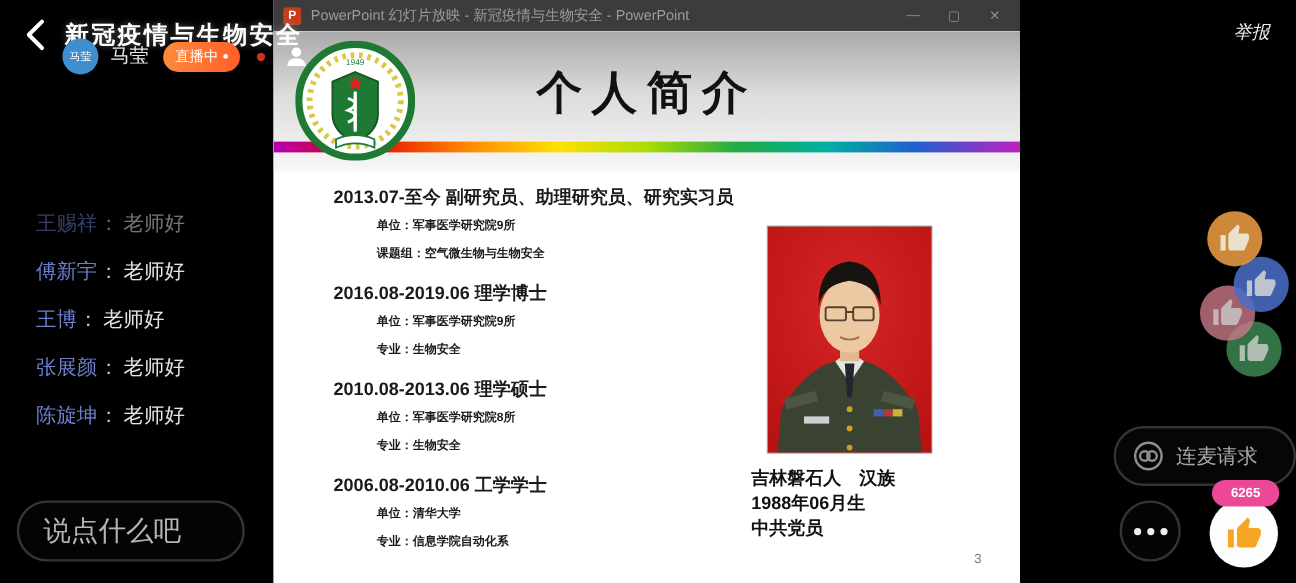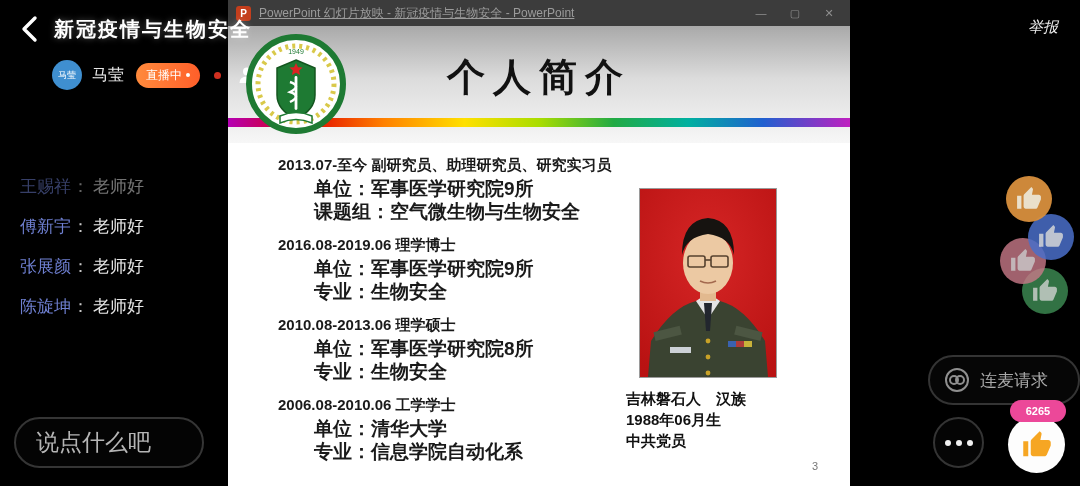--- a/index.html
+++ b/index.html
@@ -4,53 +4,53 @@
 <style>
   * { margin:0; padding:0; box-sizing:border-box; }
   html,body { background:#000; }
   body { font-family:"Liberation Sans", sans-serif; }
   .screen { position:relative; width:1080px; height:486px; background:#000; overflow:hidden; }
 
   
   .ppt-window { position:absolute; left:228px; top:0; width:622px; height:486px; background:#fff; }
   .ppt-titlebar { position:relative; height:26px; background:#3c3c3c; display:flex; align-items:center; padding:0 4px 0 8px; }
   .ppt-icon { width:15px; height:15px; border-radius:3px; background:#c43e1c; color:#fff; font-size:10px; font-weight:bold; display:flex; align-items:center; justify-content:center; margin-right:8px; }
-  .ppt-title { color:#9b9b9b; font-size:12px; white-space:nowrap; overflow:hidden; flex:1;text-decoration:underline; }
+  .ppt-title { color:#9b9b9b; font-size:12px; white-space:nowrap; overflow:hidden; flex:1; }
   .win-btn { width:34px; height:24px; display:flex; align-items:center; justify-content:center; color:#8f8f8f; font-size:11px; }
   .slide { position:relative; width:100%; height:460px; background:#fff; overflow:hidden; }
   .slide-header { position:relative; height:117px; background:linear-gradient(180deg,#a9a9a9 0%,#dcdcdc 45%,#f7f7f7 100%); }
   .slide-title { text-align:center; padding-top:26px; font-size:38px; font-weight:bold; color:#111; letter-spacing:8px; }
   .rainbow-bar { position:absolute; left:0; top:92px; width:100%; height:9px;
     background:linear-gradient(90deg,#b400b4 0%,#e00000 12%,#ff8000 25%,#ffe000 38%,#aadd00 50%,#22aa44 62%,#00b0a0 74%,#2060d0 86%,#c020c0 100%); }
   .slide-logo { position:absolute; left:18px; top:8px; width:100px; height:100px; z-index:3; }
 
   .cv-col { position:absolute; left:50px; top:126px; width:380px; color:#1a1a1a; }
   .cv-section { margin-bottom:9px; }
   .cv-heading { font-size:15px; font-weight:bold; line-height:25px; white-space:nowrap; }
-  .cv-line { font-size:19px; font-weight:bold; line-height:23px; padding-left:36px; white-space:nowrap; }
+  .cv-line { font-size:10px; font-weight:bold; line-height:23px; padding-left:36px; white-space:nowrap; }
 
   .photo-frame { position:absolute; left:412px; top:163px; width:136px; height:188px; background:#c81414; box-shadow:0 0 0 1px #9a9a9a; }
   .photo-caption { position:absolute; left:398px; top:362px; width:165px; text-align:left; font-size:15px; font-weight:bold; color:#111; line-height:21px; }
   .page-num { position:absolute; right:32px; bottom:14px; font-size:11px; color:#777; }
 
   
   .back-btn { position:absolute; left:16px; top:14px; width:28px; height:30px; }
   .back-btn svg { display:block; }
   .stream-title { position:absolute; left:54px; top:16px; color:#fff; font-size:20px; font-weight:bold; letter-spacing:2px; text-shadow:0 0 6px rgba(255,255,255,.35); }
-  .host-row { position:absolute; left:52px; top:60px; display:flex; align-items:center; }
+  .host-row { position:absolute; left:52px; top:32px; display:flex; align-items:center; }
   .avatar { width:30px; height:30px; border-radius:50%; background:#3f8fd0; color:#fff; font-size:9px; display:flex; align-items:center; justify-content:center; }
   .host-name { color:#e8e8e8; font-size:16px; margin:0 12px 0 10px; }
   .live-badge { background:linear-gradient(90deg,#ff8a3c,#ff5f2a); color:#fff; font-size:12px; padding:4px 10px; border-radius:13px; display:flex; align-items:center; gap:4px; }
   .live-dot-mini { width:4px; height:4px; border-radius:50%; background:#fff; }
   .red-dot { width:7px; height:7px; border-radius:50%; background:#d03020; margin-left:14px; }
   .viewer-icon { margin-left:16px; }
   .report-btn { position:absolute; right:22px; top:18px; color:#f0f0f0; font-size:15px;font-style:italic; }
 
   
-  .chat-list { position:absolute; left:20px; top:175px; width:210px; display:flex; flex-direction:column; gap:17px; }
+  .chat-list { position:absolute; left:30px; top:175px; width:210px; display:flex; flex-direction:column; gap:17px; }
   .chat-msg { font-size:17px; white-space:nowrap; }
   .chat-name { color:#6e7fd0; }
   .chat-colon { color:#c8c8c8; margin:0 4px 0 1px; }
   .chat-text { color:#e6e6e6; }
   .chat-msg.faded { opacity:.5; }
 
   .chat-input-wrap { position:absolute; left:14px; top:417px; width:190px; height:51px; border:2px solid #353535; border-radius:26px; background:rgba(10,10,10,.4); display:flex; align-items:center; padding-left:20px; }
   .chat-input { background:transparent; border:none; outline:none; color:#c4c4c4; font-size:23px; width:150px; font-family:"Liberation Sans",sans-serif; }
   .chat-input::placeholder { color:#b5b5b5; opacity:1; }
 
@@ -190,20 +190,23 @@
   <div class="report-btn">举报</div>
 
   <div class="chat-list">
     <div class="chat-msg faded">
       <span class="chat-name">王赐祥</span><span class="chat-colon">：</span><span class="chat-text">老师好</span>
     </div>
     <div class="chat-msg">
       <span class="chat-name">傅新宇</span><span class="chat-colon">：</span><span class="chat-text">老师好</span>
     </div>
     <div class="chat-msg">
+      <span class="chat-name">王博</span><span class="chat-colon">：</span><span class="chat-text">老师好</span>
+    </div>
+    <div class="chat-msg">
       <span class="chat-name">张展颜</span><span class="chat-colon">：</span><span class="chat-text">老师好</span>
     </div>
     <div class="chat-msg">
       <span class="chat-name">陈旋坤</span><span class="chat-colon">：</span><span class="chat-text">老师好</span>
     </div>
   </div>
 
   <div class="chat-input-wrap">
     <input class="chat-input" type="text" placeholder="说点什么吧" style="">
   </div>

